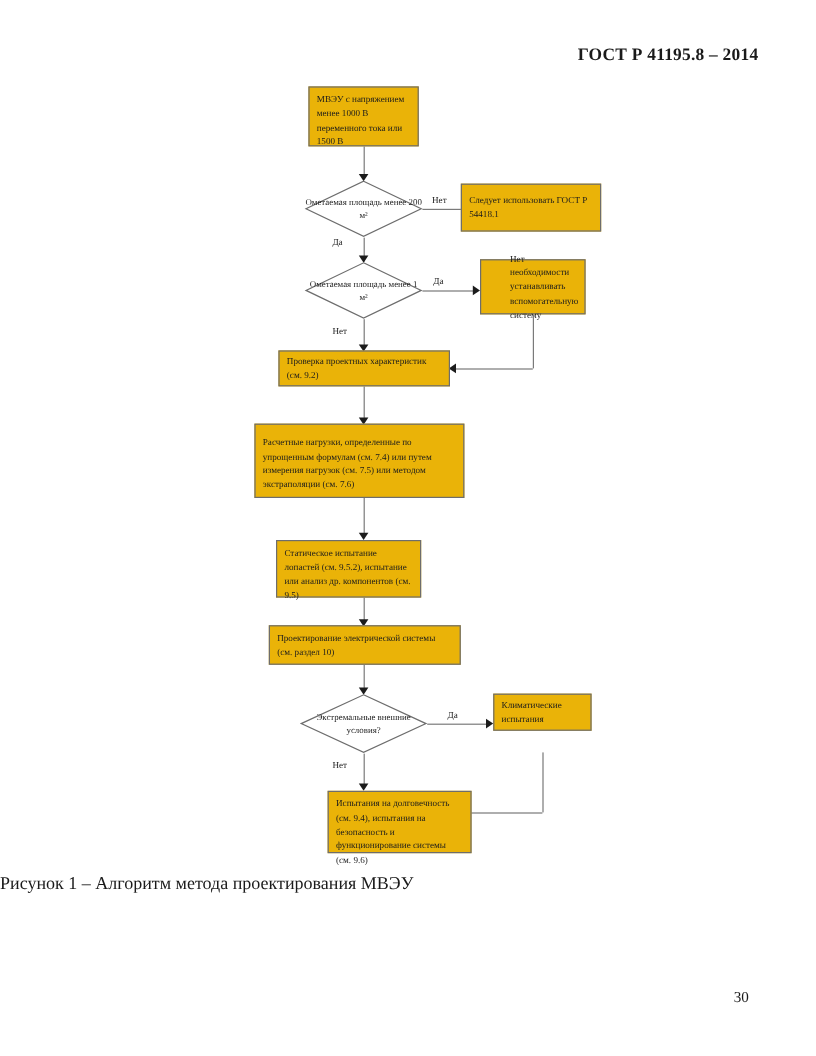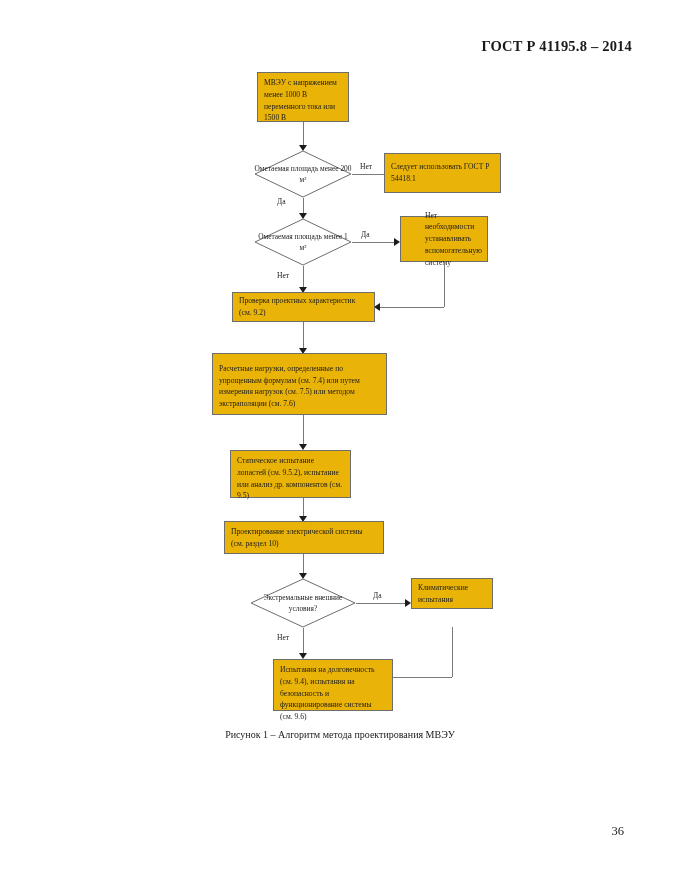--- a/index.html
+++ b/index.html
@@ -120,22 +120,21 @@
     color: #1c1c1c;
     white-space: nowrap;
   }
 
   
   .caption {
     position: absolute;
     top: 729px;
     left: 0;
     width: 680px;
-    text-align: center;
-    font-size: 10px;
+    font-size: 15px;
   }
   .page-number {
     position: absolute;
     top: 824px;
     right: 56px;
     font-size: 12.6px;
   }
 </style>
 </head>
 <body>
@@ -244,13 +243,13 @@
   <div class="arrow down" style="left:299px; top:653px;"></div>
   <div class="edge-label" style="left:277px; top:633px;">Нет</div>
 
   <div class="node leftal" style="left:228px; top:659px; width:120px; height:52px;margin-left:45px;">
     <span class="txt">Испытания на долговечность (см. 9.4), испытания на безопасность и функционирование системы (см. 9.6)</span>
   </div>
 
 </div>
 
 <div class="caption">Рисунок 1 – Алгоритм метода проектирования МВЭУ</div>
-<div class="page-number">36</div>
+<div class="page-number">30</div>
 
 </body></html>

